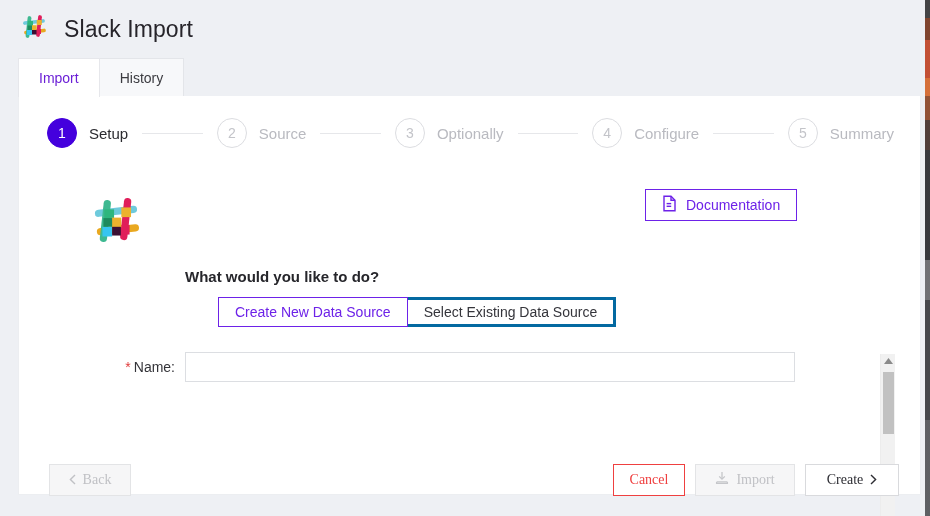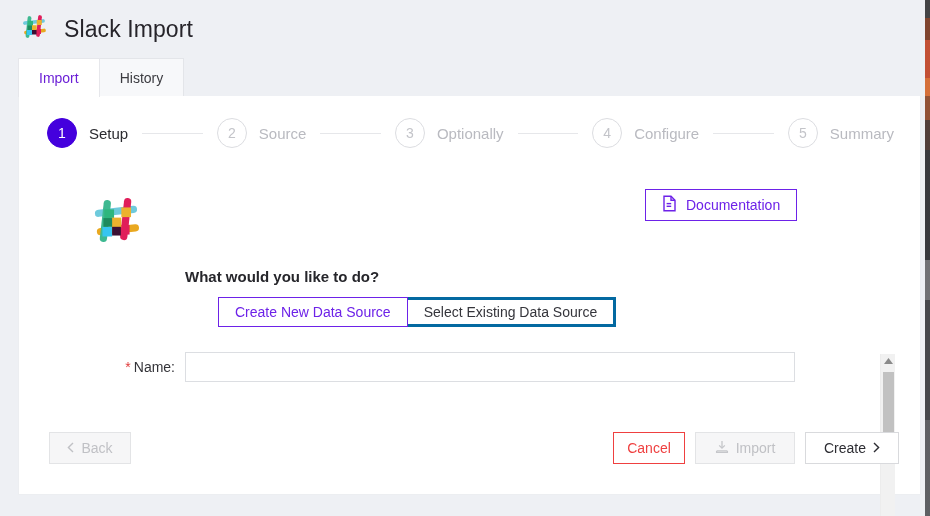--- a/index.html
+++ b/index.html
@@ -299,21 +299,22 @@
     display: flex;
     align-items: center;
     justify-content: center;
     gap: 7px;
     font-size: 14px;
     background: #ffffff;
     border: 1px solid #d9dadd;
     color: #2d2d33;
     cursor: pointer;
     padding: 0 14px;
-    font-family: Liberation Sans, sans-serif;
+    font-family: Liberation Serif, serif;
+    margin-top: 32px;
   }
   .btn.disabled {
     background: #f6f6f7;
     border-color: #e3e4e6;
     color: #c0c1c5;
     cursor: default;
   }
   .btn-back { left: 30px; top: 30px; width: 82px; }
   .btn-cancel {
     left: 594px; top: 30px; width: 72px;

